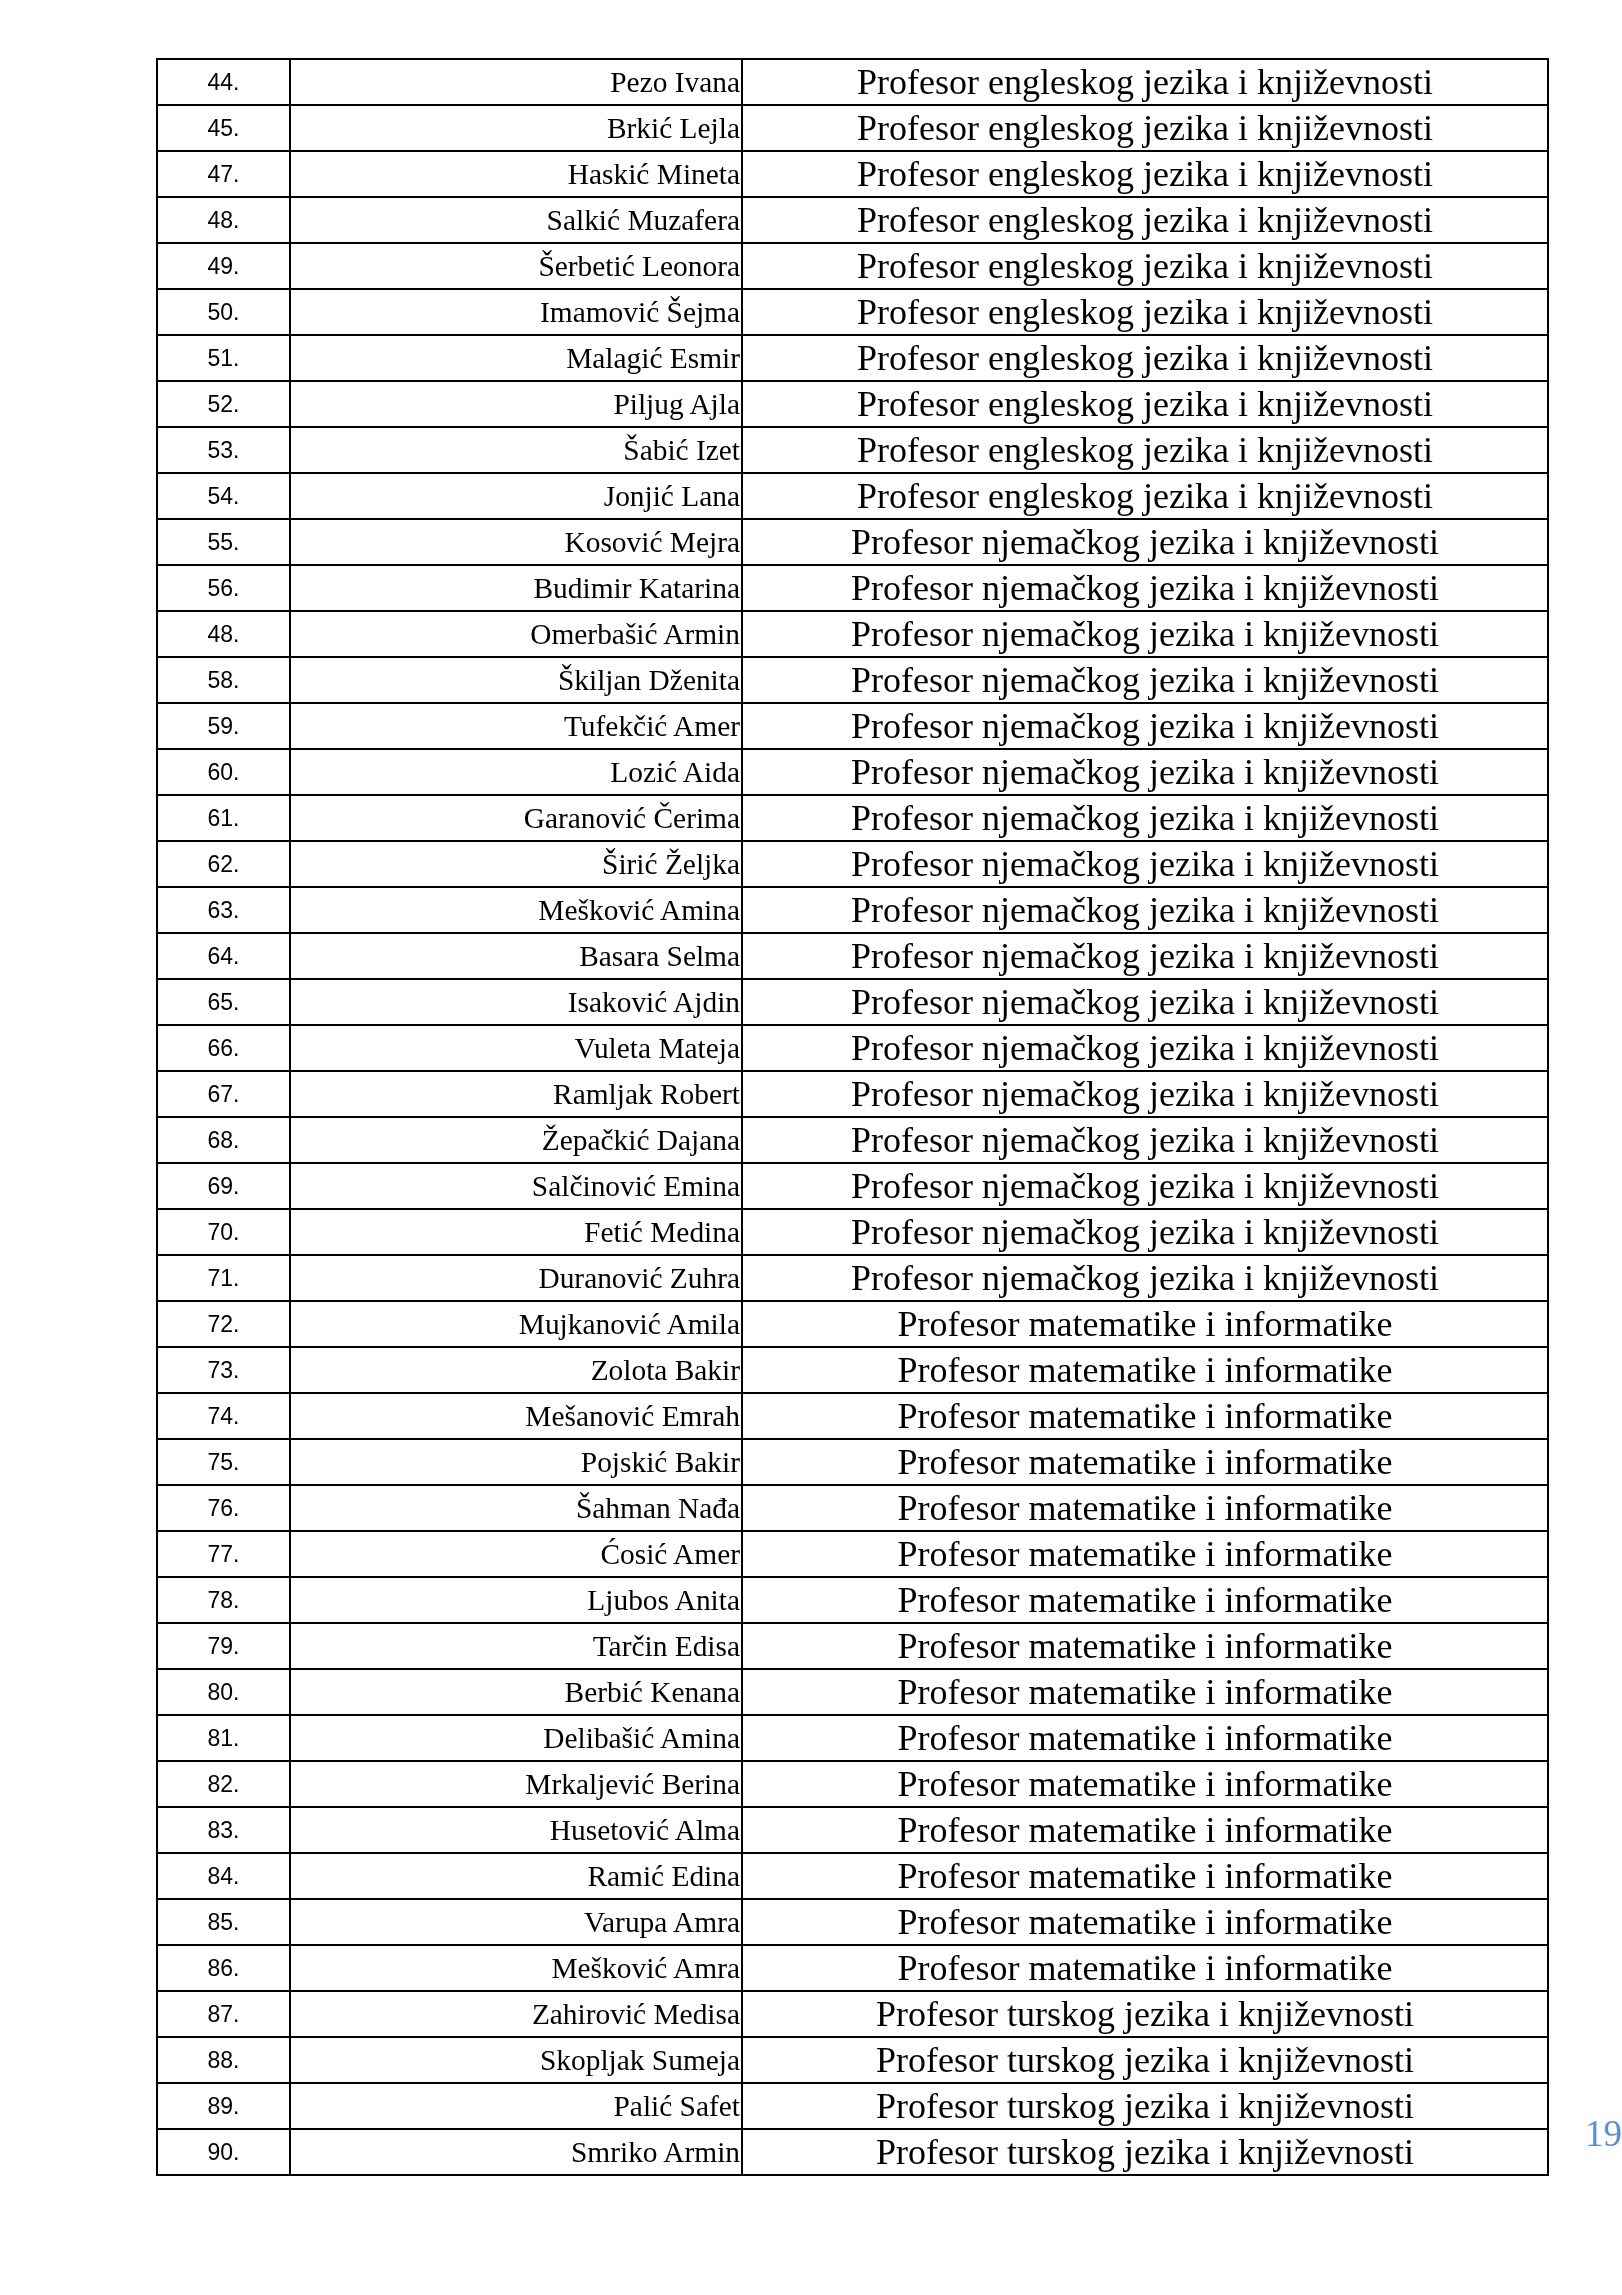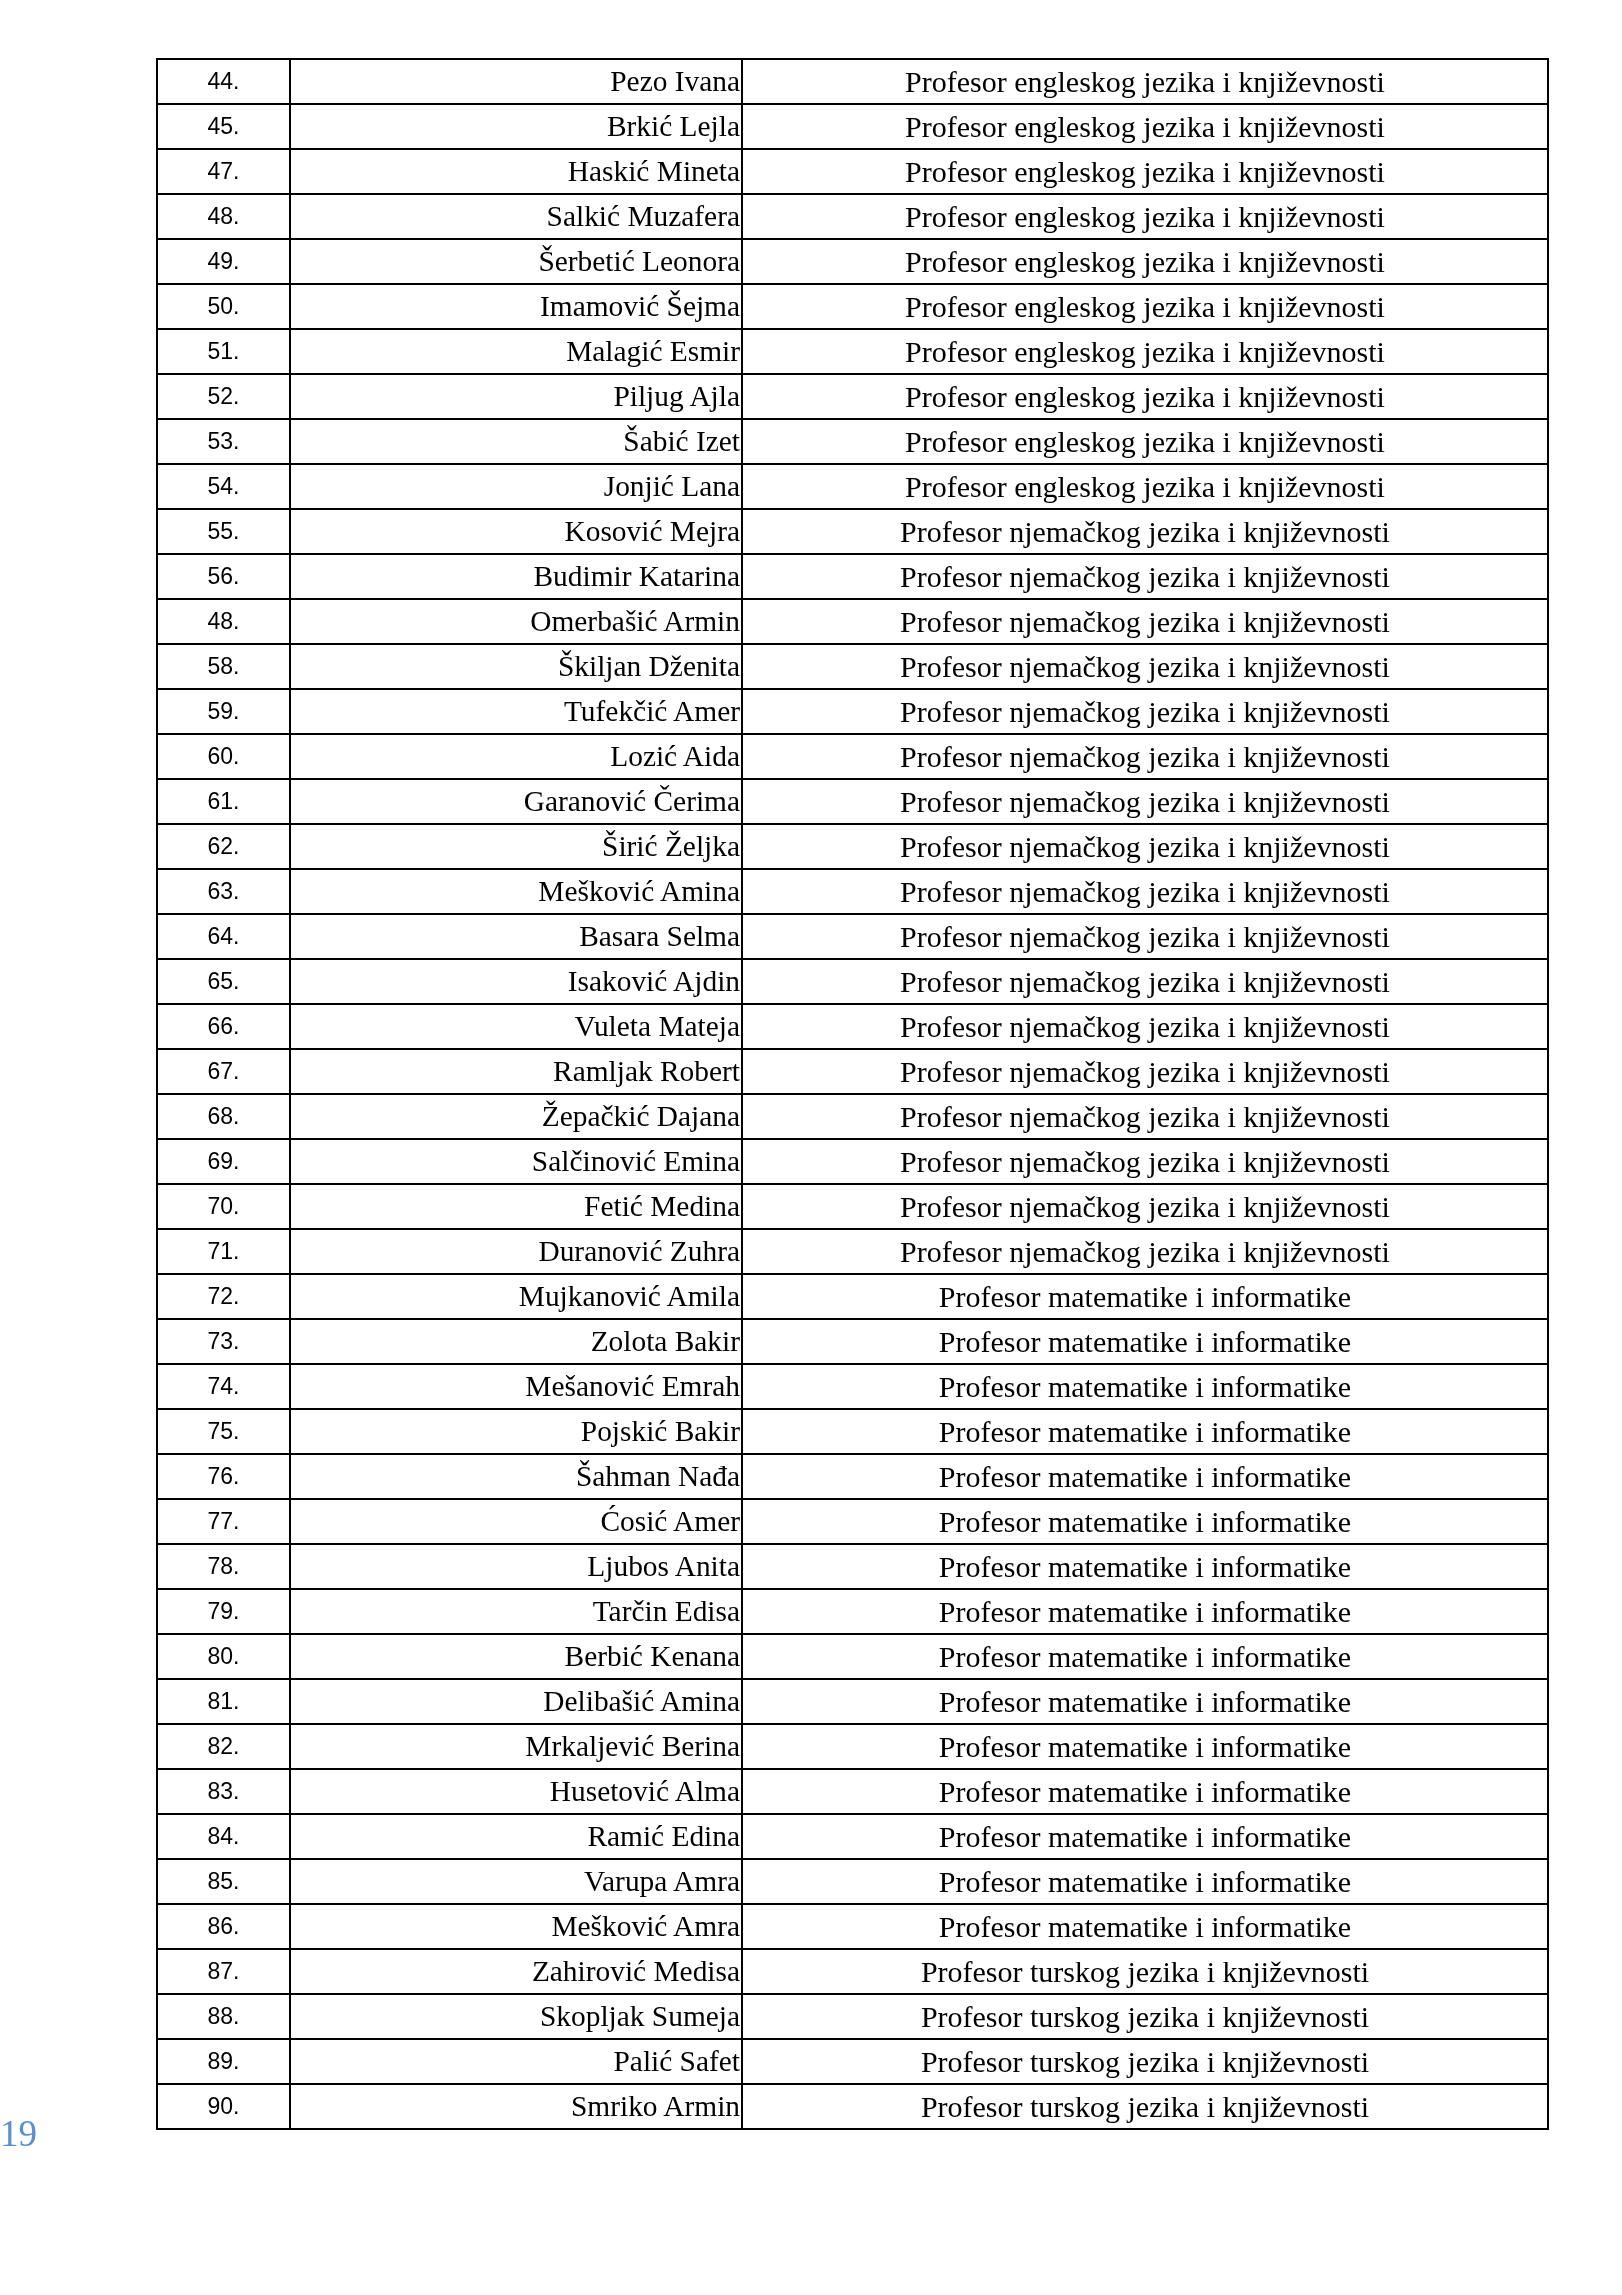--- a/index.html
+++ b/index.html
@@ -37,29 +37,29 @@
     text-align: center;
   }
   td.name {
     font-family: "Liberation Serif", serif;
     font-size: 29.4px;
     text-align: right;
     padding-left: 17px;
   }
   td.prof {
     font-family: "Liberation Serif", serif;
-    font-size: 30px;
+    font-size: 36px;
     text-align: center;
   }
   .pagenum {
     position: absolute;
     top: 2115px;
     left: 0;
     width: 100%;
-    text-align: left;
+    text-align: right;
     font-family: "Liberation Serif", serif;
     font-size: 37px;
     line-height: 1;
   }
 </style>
 </head>
 <body>
 
 <div class="page" style="background: rgb(255, 255, 255);">
   <table class="staff">

